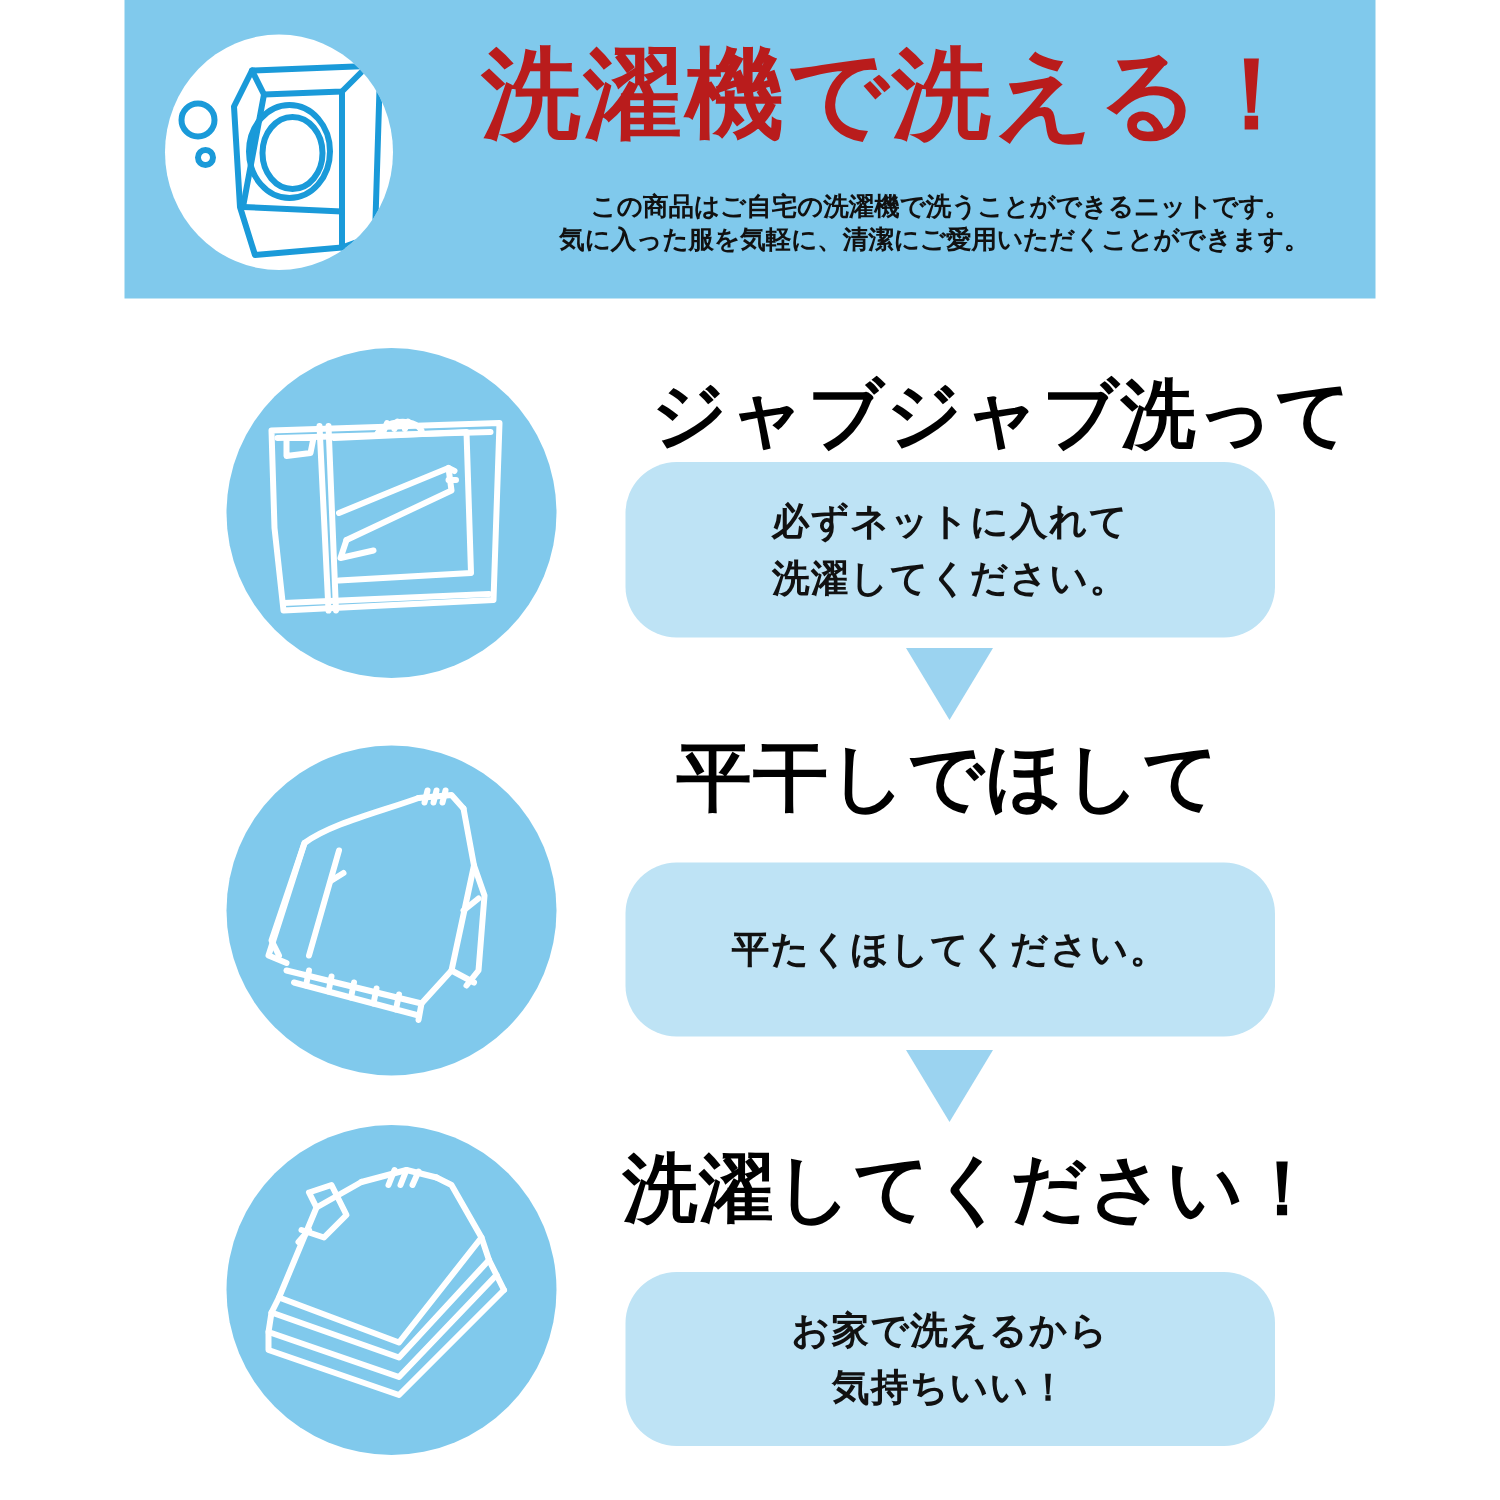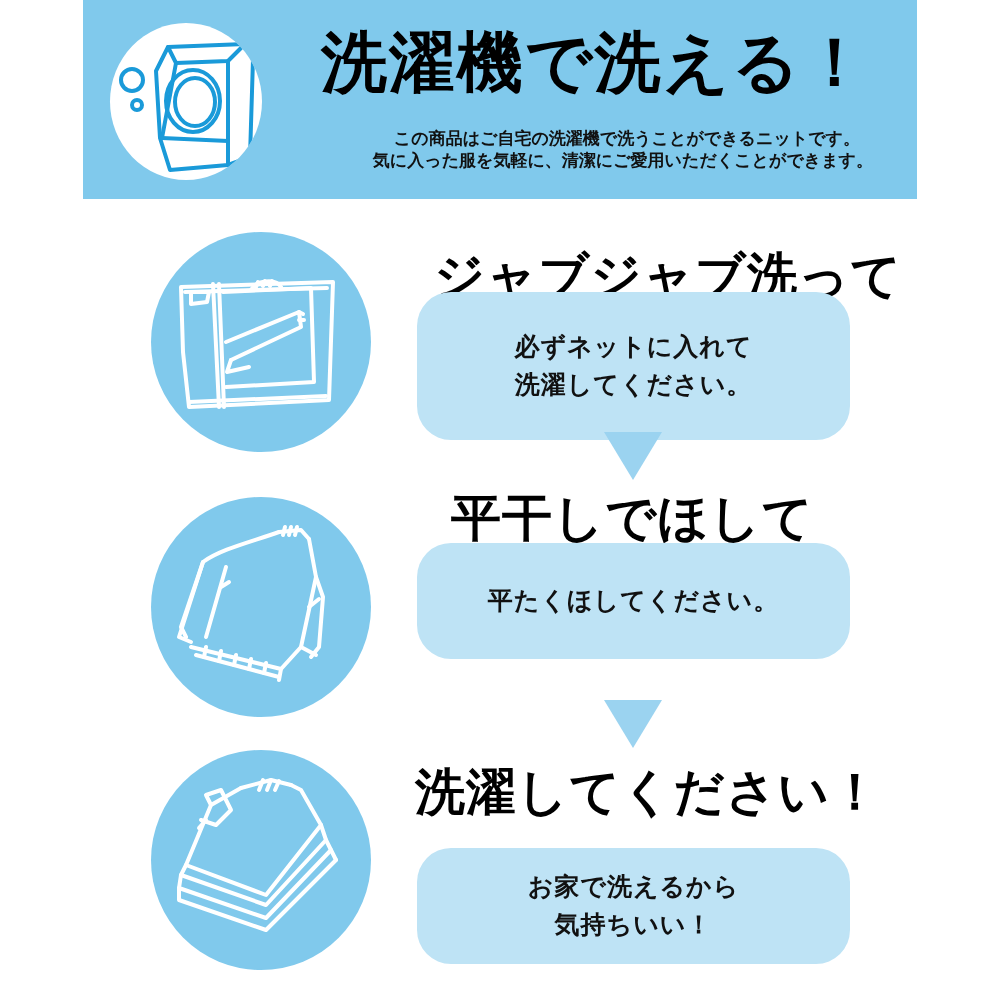--- a/index.html
+++ b/index.html
@@ -14,21 +14,21 @@
       position: absolute; left: 83px; top: 0; width: 834px; height: 199px;
       background: #80c9ec;
     }
     .banner-circle {
       position: absolute; left: 27px; top: 23px; width: 152px; height: 157px;
       border-radius: 50%; background: #ffffff; overflow: hidden;
     }
     .banner-circle svg { position: absolute; left: 0; top: 0; width: 152px; height: 157px; }
     .banner-title {
       position: absolute; left: 238px; top: 23px; width: 560px; height: 80px;
-      color: #000000; font-size: 66px; font-weight: bold; line-height: 80px;
+      color: #b91c1c; font-size: 66px; font-weight: bold; line-height: 80px;
       letter-spacing: 2px; white-space: nowrap;
     }
     .banner-sub {
       position: absolute; right: 44px; color: #111111; font-size: 17px; font-weight: bold;
       white-space: nowrap; text-align: right; line-height: 24px;
     }
     .banner-sub.l1 { top: 114px; right: 57px; margin-top: 12px; }
     .banner-sub.l2 { top: 148px; }
 
     
@@ -98,21 +98,21 @@
 
       <path d="M72 60 L160 56 L163 150 L75 155"></path>
       <path d="M100 58 C105 48, 125 46, 130 55"></path>
       <path d="M105 55 L107 50 M112 54 L114 49 M119 54 L121 49"></path>
       <path d="M75 110 L148 80 L150 95 L80 128"></path>
       <path d="M148 80 L152 82 M148 88 L153 88"></path>
       <path d="M80 128 L76 140 L98 135"></path>
     </svg>
   </div>
   <div class="step-heading" style="top:246px;margin-left:19px;">ジャブジャブ洗って</div>
-  <div class="step-box" style="top:292px; height:148px;align-items:center;">
+  <div class="step-box" style="top:308px; height:117px;align-items:center;">
     <div class="line">必ずネットに入れて</div>
     <div class="line">洗濯してください。</div>
   </div>
   <div class="arrow" style="top:432px;"></div>
 
   <div class="step-circle" style="top:497px;">
     <svg viewBox="0 0 220 220" fill="none" stroke="#ffffff" stroke-width="4" stroke-linecap="round" stroke-linejoin="round">
 
       <path d="M128 35 L150 33 L158 42"></path>
       <path d="M132 38 L134 30 M138 38 L140 30 M144 38 L146 30"></path>
@@ -127,21 +127,21 @@
       <path d="M165 80 L150 150 L165 158"></path>
       <path d="M158 110 L168 102"></path>
 
       <path d="M40 150 L130 172 L128 183"></path>
       <path d="M45 158 L128 180"></path>
       <path d="M55 150 L53 160 M70 154 L68 164 M85 158 L83 168 M100 162 L98 172 M115 166 L113 176"></path>
       <path d="M130 172 L150 150"></path>
     </svg>
   </div>
   <div class="step-heading" style="top:488px;">平干しでほして</div>
-  <div class="step-box" style="top:543px; height:116px;">
+  <div class="step-box" style="top:575px; height:116px;">
     <div class="line">平たくほしてください。</div>
   </div>
   <div class="arrow" style="top:700px;"></div>
 
   <div class="step-circle" style="top:750px;">
     <svg viewBox="0 0 220 220" fill="none" stroke="#ffffff" stroke-width="4" stroke-linecap="round" stroke-linejoin="round">
 
       <path d="M90 38 L120 30 L140 35"></path>
       <path d="M108 40 L112 30 M116 40 L120 30 M124 40 L128 31"></path>
 

